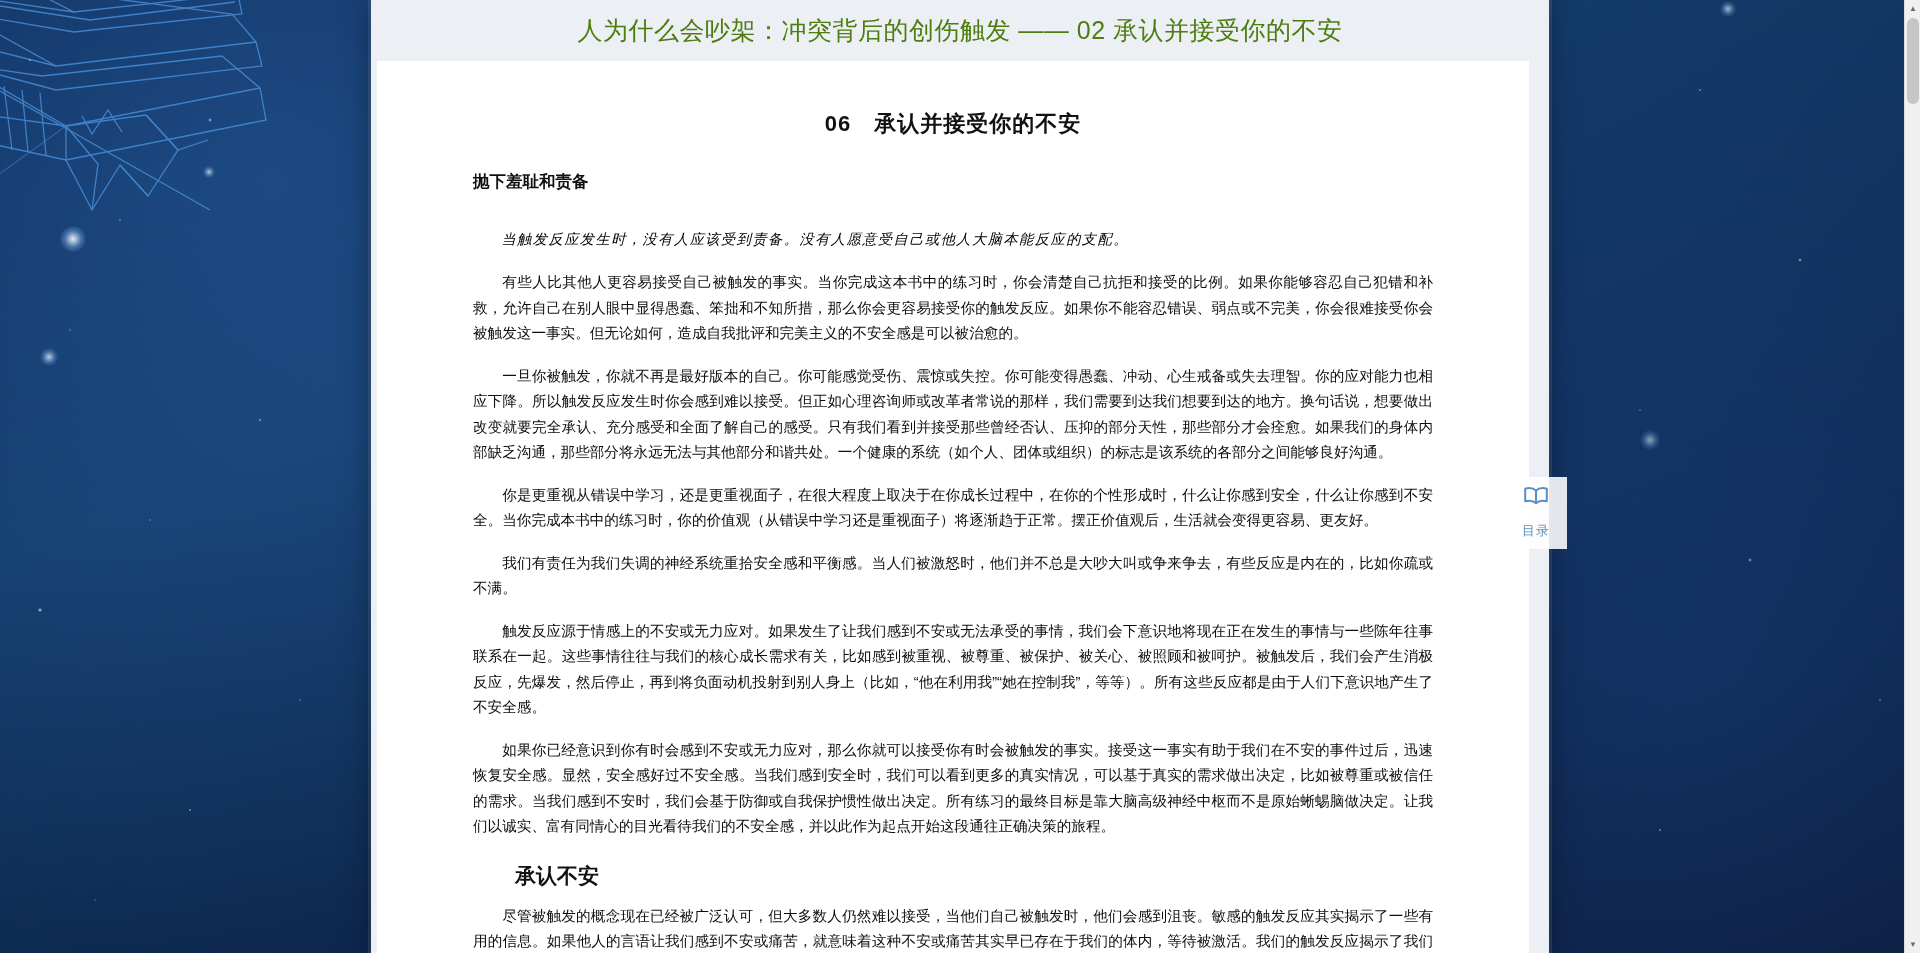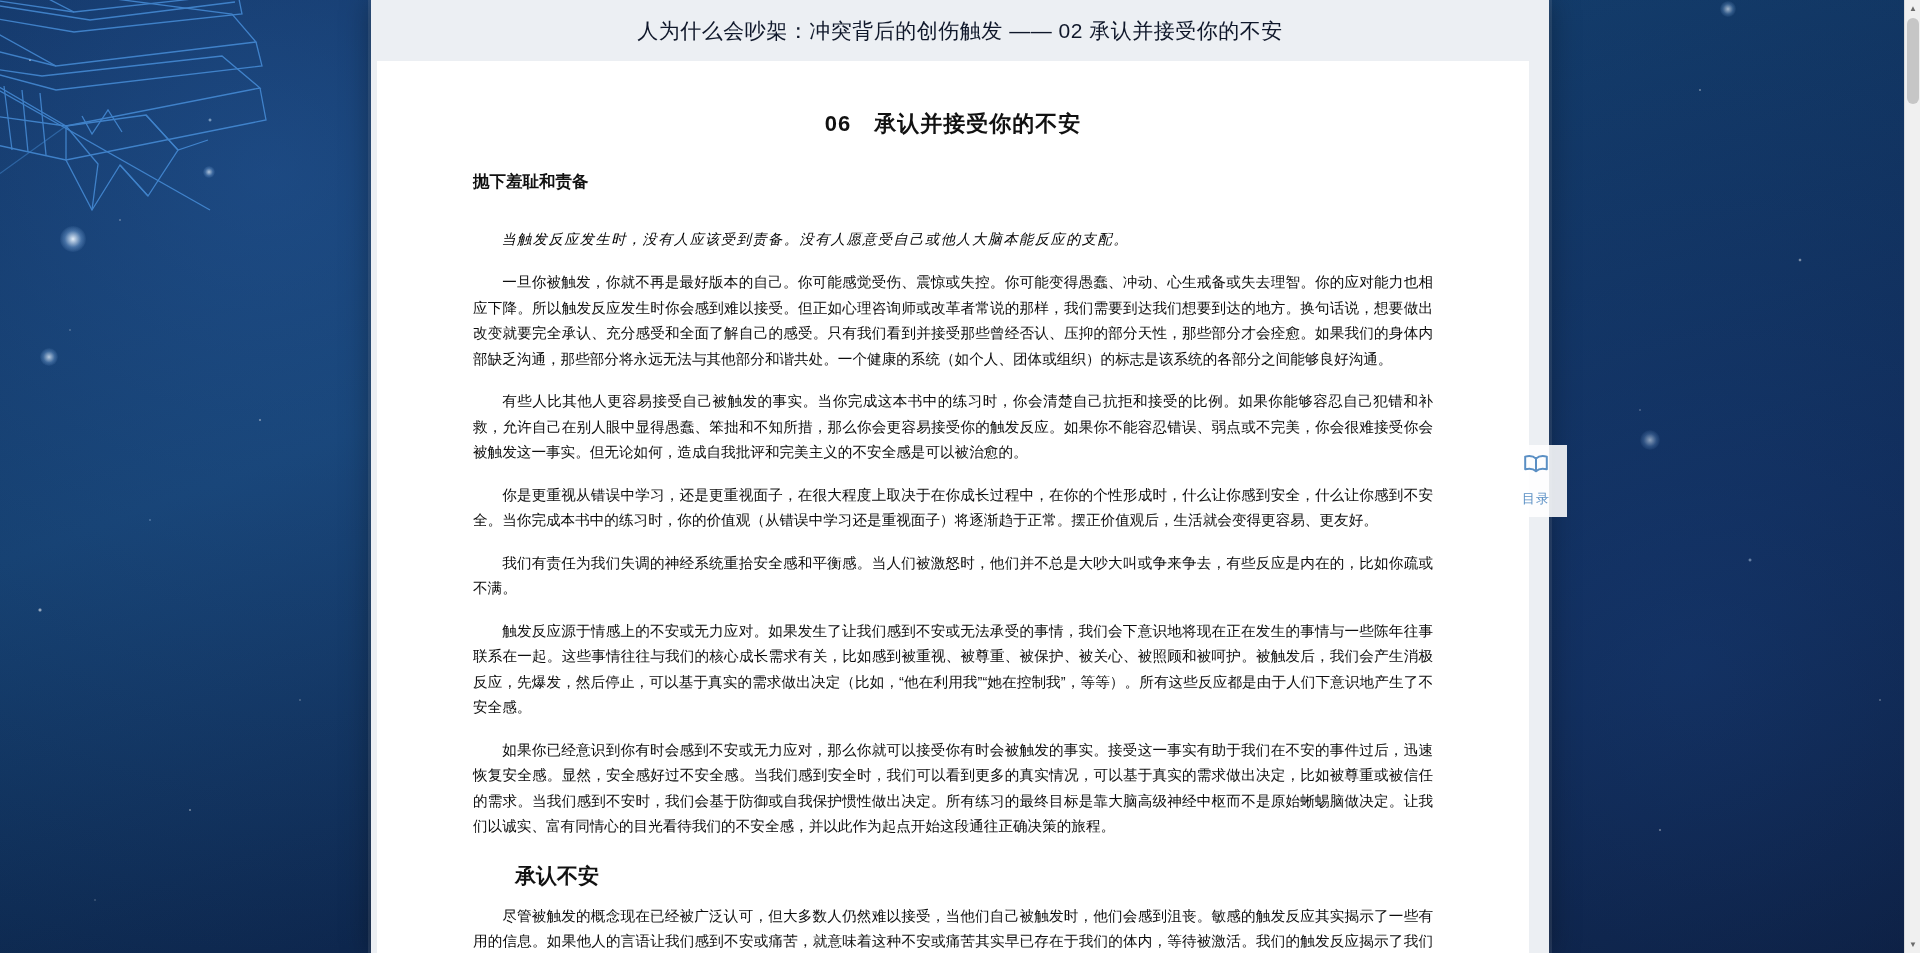--- a/index.html
+++ b/index.html
@@ -59,21 +59,21 @@
     width: 1178px; height: 953px;
     background: #eceff3;
     box-shadow: 0 0 28px rgba(0,0,0,.35);
   }
   .reader-header {
     height: 61px; width: 100%;
     display: flex; align-items: center; justify-content: center;
     background: #eceff3;
   }
   .reader-title {
-    font-size: 21px; color: #0f172a; letter-spacing: .5px; white-space: nowrap;
+    font-size: 25px; color: #4d7c0f; letter-spacing: .5px; white-space: nowrap;
     font-family: "Liberation Sans", "DejaVu Sans", sans-serif;
   }
 
   .page-sheet {
     position: absolute; top: 61px; left: 6px;
     width: 1152px; min-height: 892px;
     background: #ffffff;
     padding: 30px 96px 20px 96px;
   }
 
@@ -100,21 +100,21 @@
   }
   p.quote {
     font-size: 14.2px; line-height: 25px; color: #000000;
     margin: 0 0 18px 0; text-indent: 2em; text-align: justify;
     font-family: "Liberation Serif", "DejaVu Serif", serif;
     font-style: italic; letter-spacing: 1.5px; font-weight: 400;
   }
 
   
   .toc-widget {
-    position: absolute; top: 445px; left: 1505px;
+    position: absolute; top: 477px; left: 1505px;
     width: 62px; height: 72px;
     background: rgba(255,255,255,.88);
     display: flex; flex-direction: column;
     align-items: center; justify-content: center;
     gap: 16px; cursor: pointer;
   }
   .toc-label {
     font-size: 13px; color: #5a8fc4; letter-spacing: 1px;
     font-family: "Liberation Sans", "DejaVu Sans", sans-serif;
   }
@@ -189,25 +189,25 @@
     </div>
 
     <div class="page-sheet">
 
       <h1 class="chapter-title">06　承认并接受你的不安</h1>
 
       <h2 class="section-title">抛下羞耻和责备</h2>
 
       <p class="quote">当触发反应发生时，没有人应该受到责备。没有人愿意受自己或他人大脑本能反应的支配。</p>
 
+      <p class="body">有些人比其他人更容易接受自己被触发的事实。当你完成这本书中的练习时，你会清楚自己抗拒和接受的比例。如果你能够容忍自己犯错和补救，允许自己在别人眼中显得愚蠢、笨拙和不知所措，那么你会更容易接受你的触发反应。如果你不能容忍错误、弱点或不完美，你会很难接受你会被触发这一事实。但无论如何，造成自我批评和完美主义的不安全感是可以被治愈的。</p>
       <p class="body">一旦你被触发，你就不再是最好版本的自己。你可能感觉受伤、震惊或失控。你可能变得愚蠢、冲动、心生戒备或失去理智。你的应对能力也相应下降。所以触发反应发生时你会感到难以接受。但正如心理咨询师或改革者常说的那样，我们需要到达我们想要到达的地方。换句话说，想要做出改变就要完全承认、充分感受和全面了解自己的感受。只有我们看到并接受那些曾经否认、压抑的部分天性，那些部分才会痊愈。如果我们的身体内部缺乏沟通，那些部分将永远无法与其他部分和谐共处。一个健康的系统（如个人、团体或组织）的标志是该系统的各部分之间能够良好沟通。</p>
-      <p class="body">有些人比其他人更容易接受自己被触发的事实。当你完成这本书中的练习时，你会清楚自己抗拒和接受的比例。如果你能够容忍自己犯错和补救，允许自己在别人眼中显得愚蠢、笨拙和不知所措，那么你会更容易接受你的触发反应。如果你不能容忍错误、弱点或不完美，你会很难接受你会被触发这一事实。但无论如何，造成自我批评和完美主义的不安全感是可以被治愈的。</p>
       <p class="body">你是更重视从错误中学习，还是更重视面子，在很大程度上取决于在你成长过程中，在你的个性形成时，什么让你感到安全，什么让你感到不安全。当你完成本书中的练习时，你的价值观（从错误中学习还是重视面子）将逐渐趋于正常。摆正价值观后，生活就会变得更容易、更友好。</p>
       <p class="body">我们有责任为我们失调的神经系统重拾安全感和平衡感。当人们被激怒时，他们并不总是大吵大叫或争来争去，有些反应是内在的，比如你疏或不满。</p>
-      <p class="body">触发反应源于情感上的不安或无力应对。如果发生了让我们感到不安或无法承受的事情，我们会下意识地将现在正在发生的事情与一些陈年往事联系在一起。这些事情往往与我们的核心成长需求有关，比如感到被重视、被尊重、被保护、被关心、被照顾和被呵护。被触发后，我们会产生消极反应，先爆发，然后停止，可以基于真实的需求做出决定（比如，“他在利用我”“她在控制我”，等等）。所有这些反应都是由于人们下意识地产生了不安全感。</p>
+      <p class="body">触发反应源于情感上的不安或无力应对。如果发生了让我们感到不安或无法承受的事情，我们会下意识地将现在正在发生的事情与一些陈年往事联系在一起。这些事情往往与我们的核心成长需求有关，比如感到被重视、被尊重、被保护、被关心、被照顾和被呵护。被触发后，我们会产生消极反应，先爆发，然后停止，再到将负面动机投射到别人身上（比如，“他在利用我”“她在控制我”，等等）。所有这些反应都是由于人们下意识地产生了不安全感。</p>
       <p class="body">如果你已经意识到你有时会感到不安或无力应对，那么你就可以接受你有时会被触发的事实。接受这一事实有助于我们在不安的事件过后，迅速恢复安全感。显然，安全感好过不安全感。当我们感到安全时，我们可以看到更多的真实情况，可以基于真实的需求做出决定，比如被尊重或被信任的需求。当我们感到不安时，我们会基于防御或自我保护惯性做出决定。所有练习的最终目标是靠大脑高级神经中枢而不是原始蜥蜴脑做决定。让我们以诚实、富有同情心的目光看待我们的不安全感，并以此作为起点开始这段通往正确决策的旅程。</p>
 
       <h3 class="sub-title">承认不安</h3>
 
       <p class="body">尽管被触发的概念现在已经被广泛认可，但大多数人仍然难以接受，当他们自己被触发时，他们会感到沮丧。敏感的触发反应其实揭示了一些有用的信息。如果他人的言语让我们感到不安或痛苦，就意味着这种不安或痛苦其实早已存在于我们的体内，等待被激活。我们的触发反应揭示了我们成长过程中不完整的东西，或者是我们被拒绝、压抑、反对或否认的部分。换句话说，即使没有触发事件，我们也要面对这些事情。我们有责任为我们失调的神经系统重拾安全感和平衡感。从理智上接受这一观点并不难，但当我们发现失去时，就会产生羞愧感，或者自责的冲动。</p>
 
     </div>
   </div>
 
   <div class="toc-widget">

